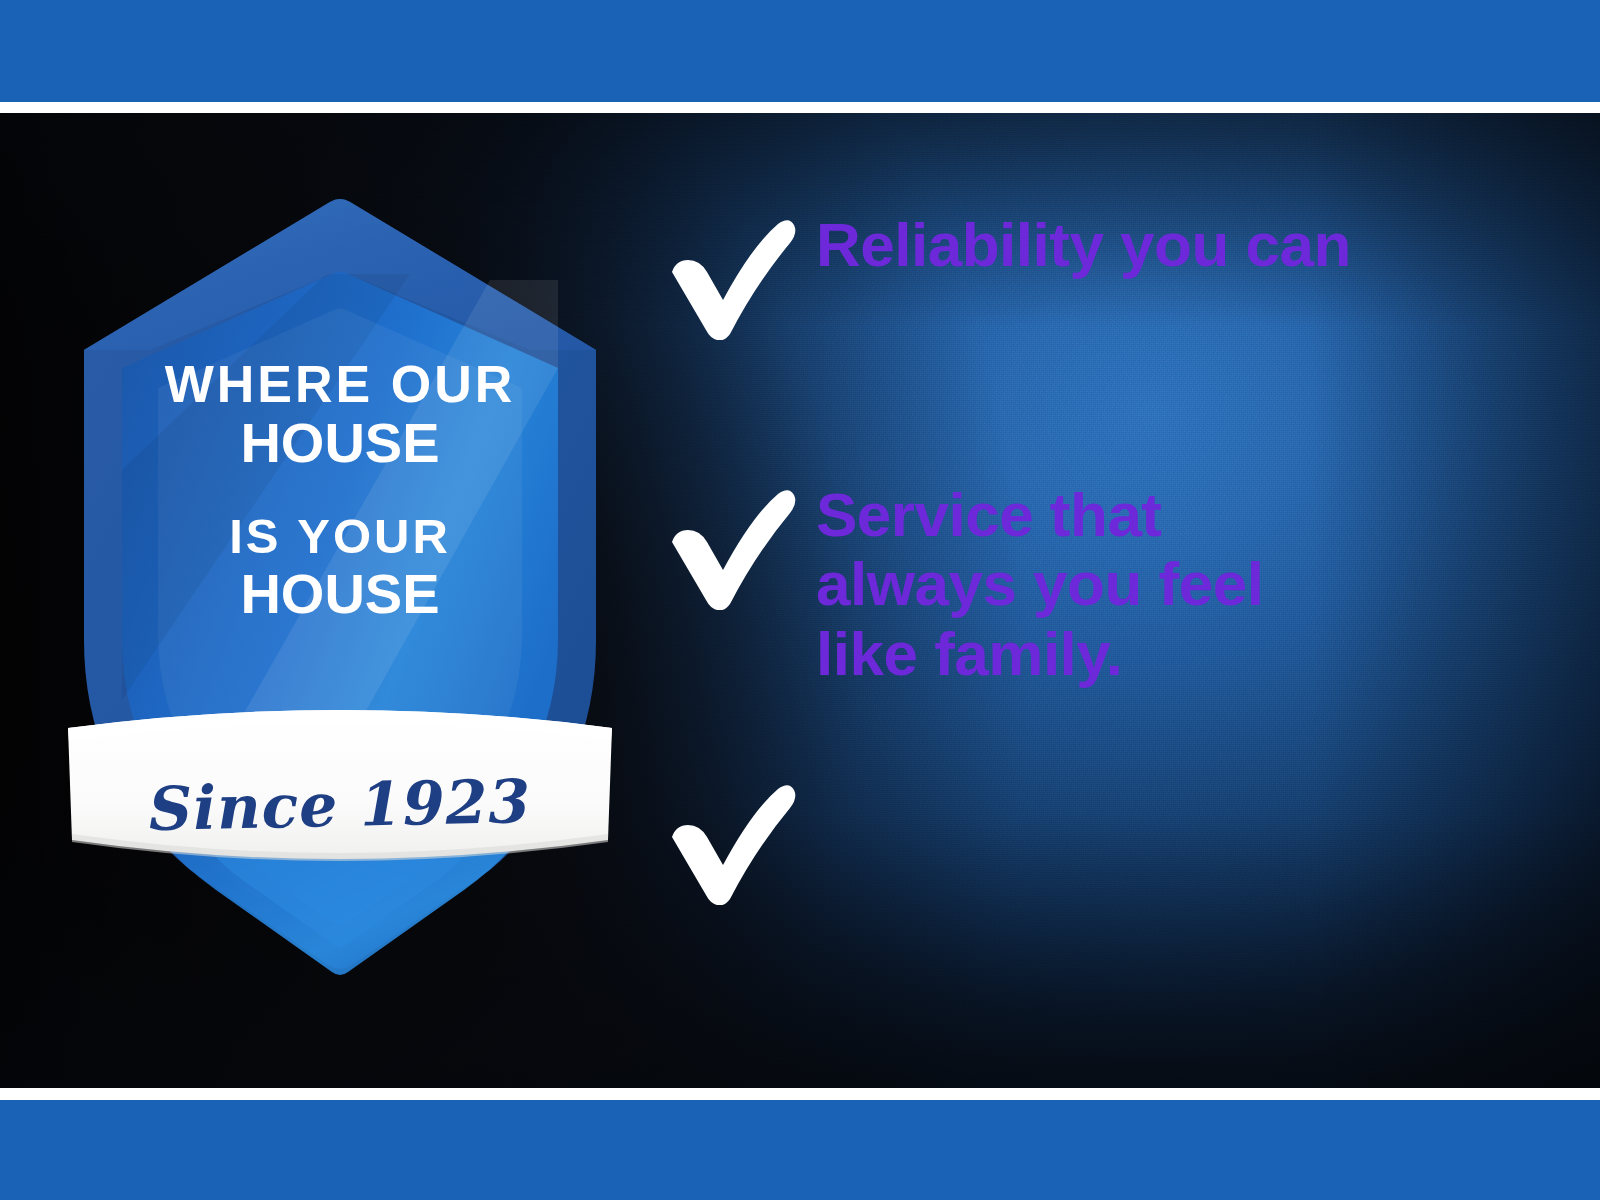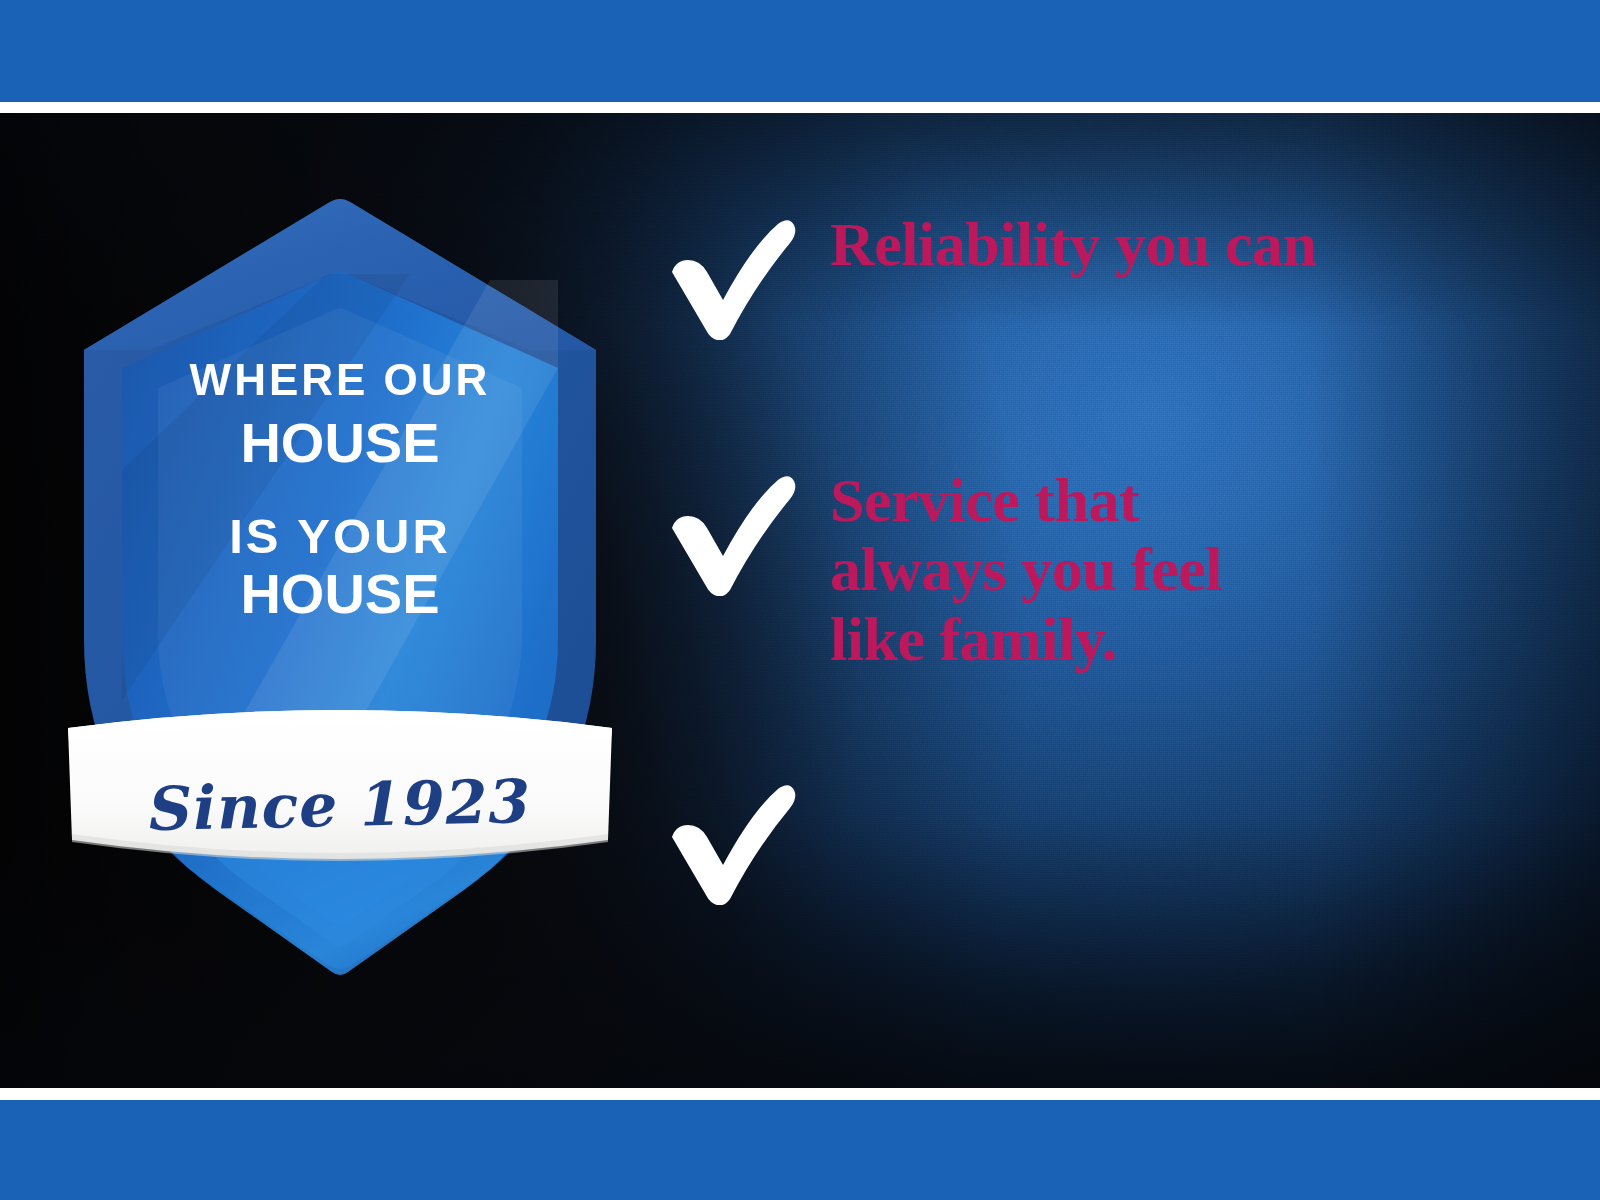--- a/index.html
+++ b/index.html
@@ -60,21 +60,21 @@
   
   .badge{position:absolute;left:60px;top:140px;width:560px;height:830px;}
   .badge svg{display:block;width:100%;height:100%;overflow:visible;}
 
   .sh-line{
     position:absolute;left:0;width:100%;text-align:center;color:#ffffff;
     font-weight:700;letter-spacing:.5px;line-height:1;
     text-transform:uppercase;white-space:nowrap;
     font-family:"Liberation Sans","DejaVu Sans",sans-serif;
   }
-  .sh-small{font-size:44px;letter-spacing:3px;}
+  .sh-small{font-size:52px;letter-spacing:3px;}
   .sh-big{font-size:56px;letter-spacing:0px;}
   .sh-l1{top:218px;}
   .sh-l2{top:275px;}
   .sh-l3{top:372px;font-size:49px;letter-spacing:3px;}
   .sh-l4{top:426px;}
 
   .ribbon-text{
     position:absolute;left:0;width:100%;text-align:center;
     top:630px;
     color:#1f3f84;
@@ -82,30 +82,30 @@
     font-style:italic;font-weight:700;
     font-size:60px;letter-spacing:1px;
     transform:rotate(-1.2deg);
     white-space:nowrap;
   }
 
   
   .bullets{position:absolute;left:660px;top:180px;width:900px;}
   .bullet{position:absolute;left:0;display:flex;align-items:flex-start;}
   .b1{top:30px;}
-  .b2{top:286px;}
+  .b2{top:300px;}
   .b3{top:595px;}
 
   .check{flex:0 0 auto;width:140px;height:130px;}
   .check svg{display:block;width:100%;height:100%;}
 
   .btext{
-    margin-left:30px;
-    color:#be185d;
-    font-family:Liberation Serif, serif;
+    margin-left:16px;
+    color:#6d28d9;
+    font-family:Liberation Sans, sans-serif;
     font-weight:700;
     font-size:62px;
     line-height:1.12;
     letter-spacing:-0.5px;
   }
   .btext .ln{display:block;white-space:nowrap;}
 </style>
 </head>
 <body>
 

